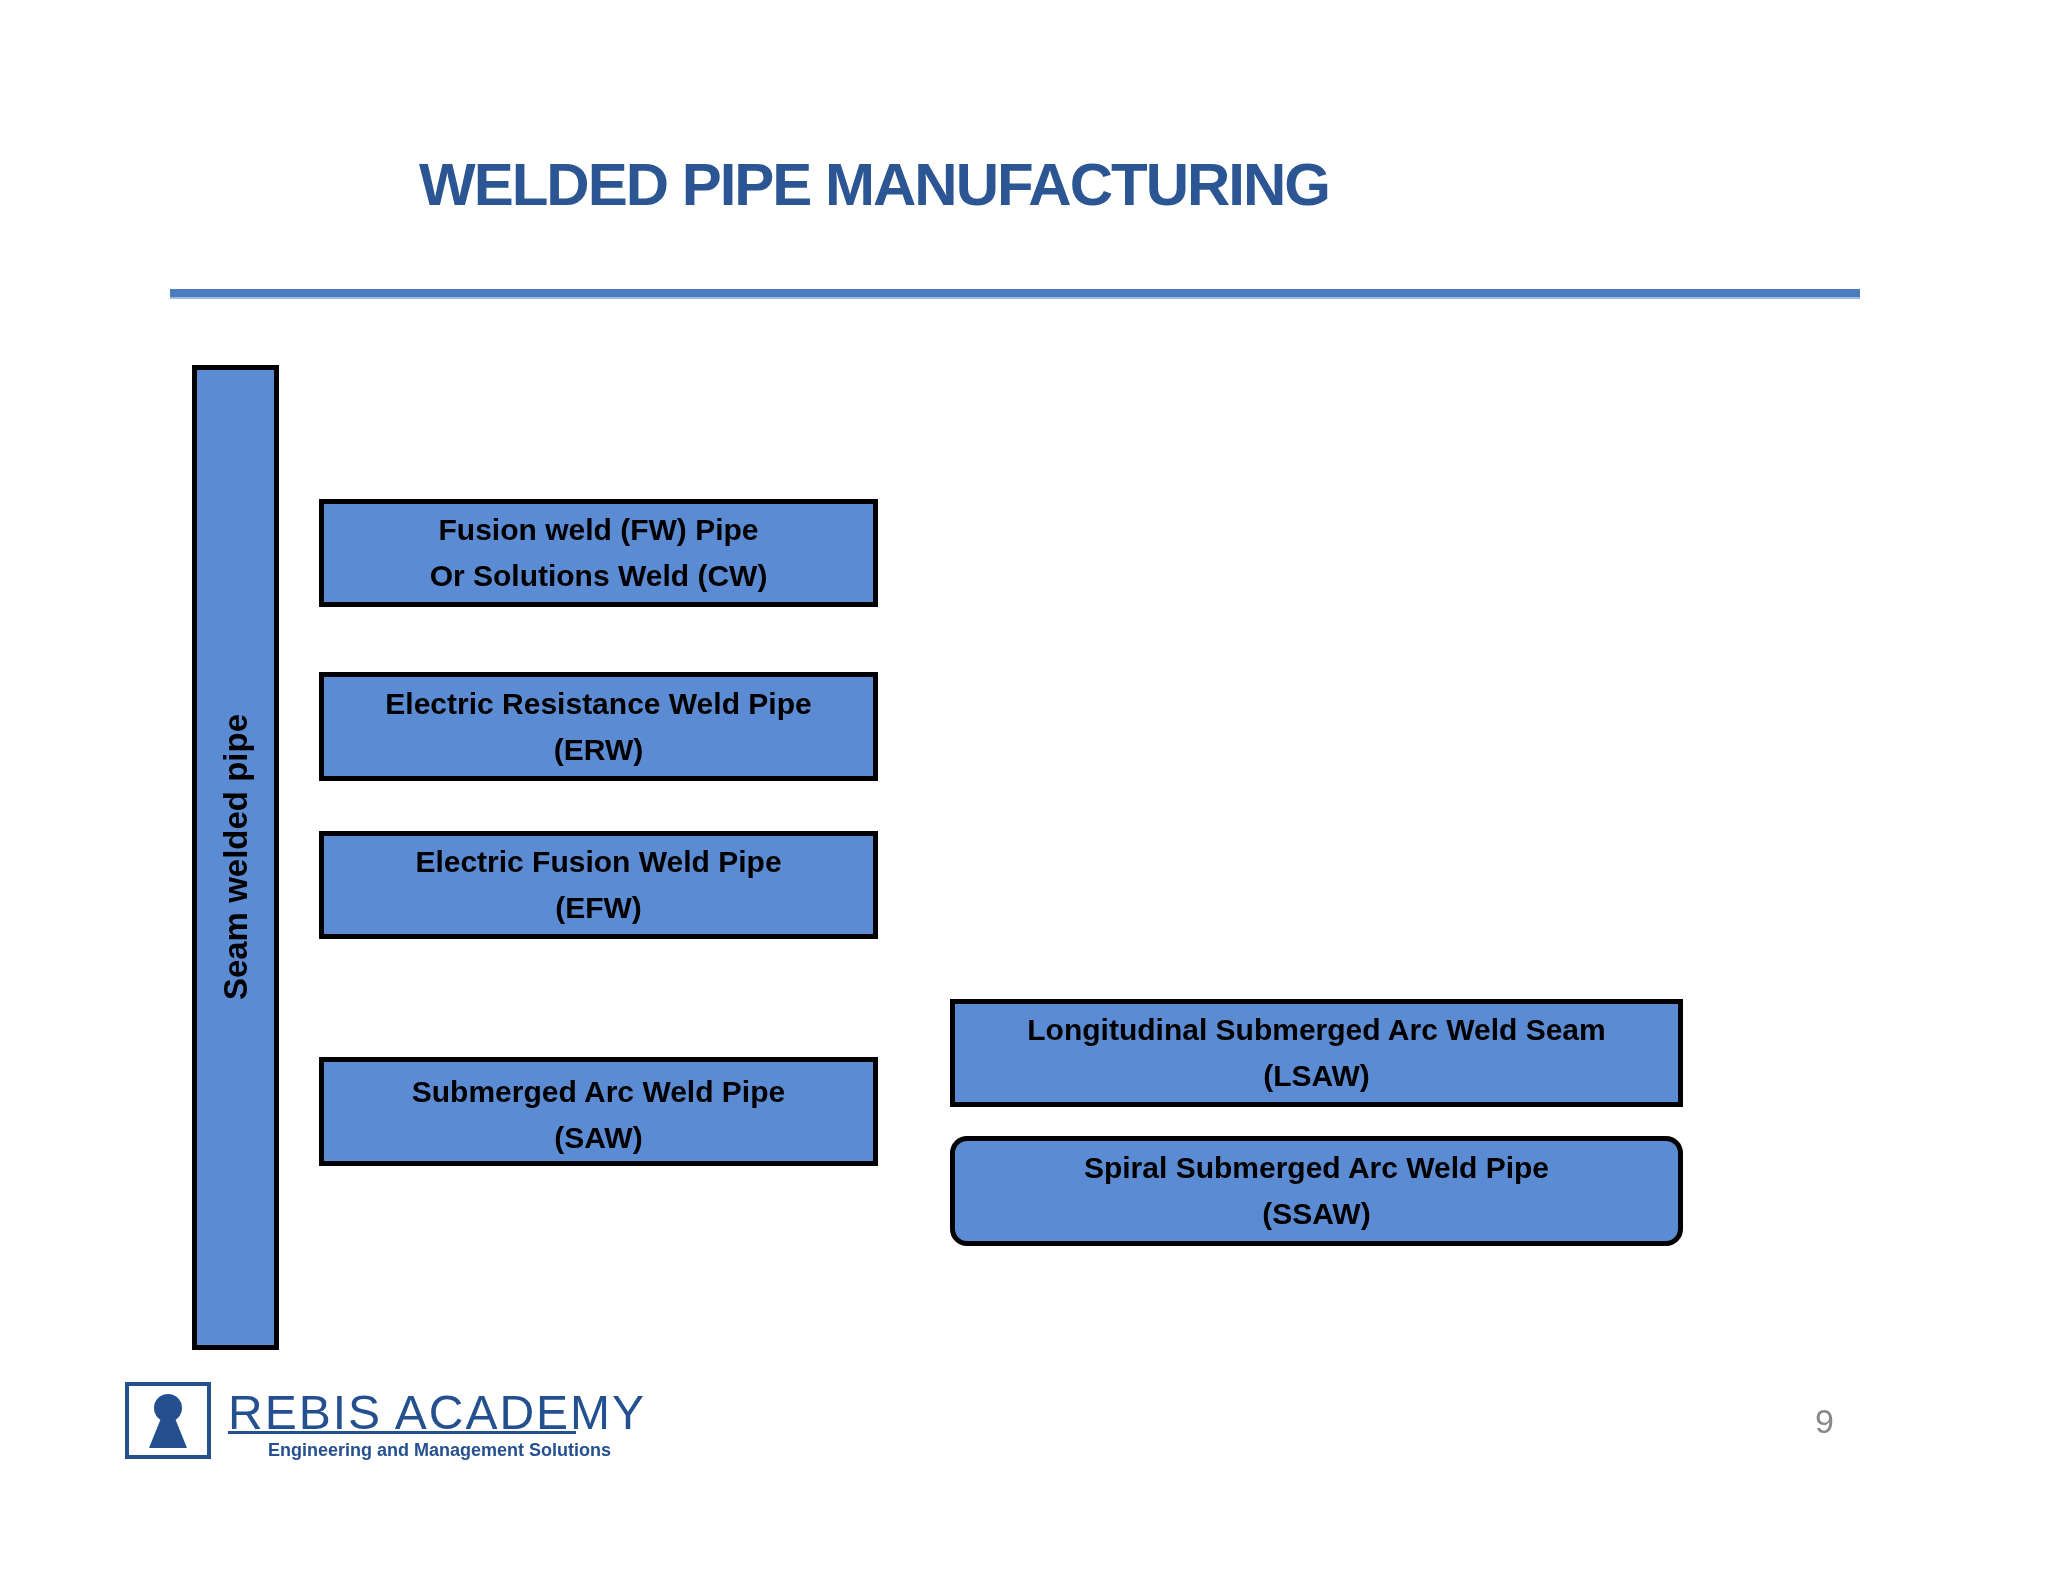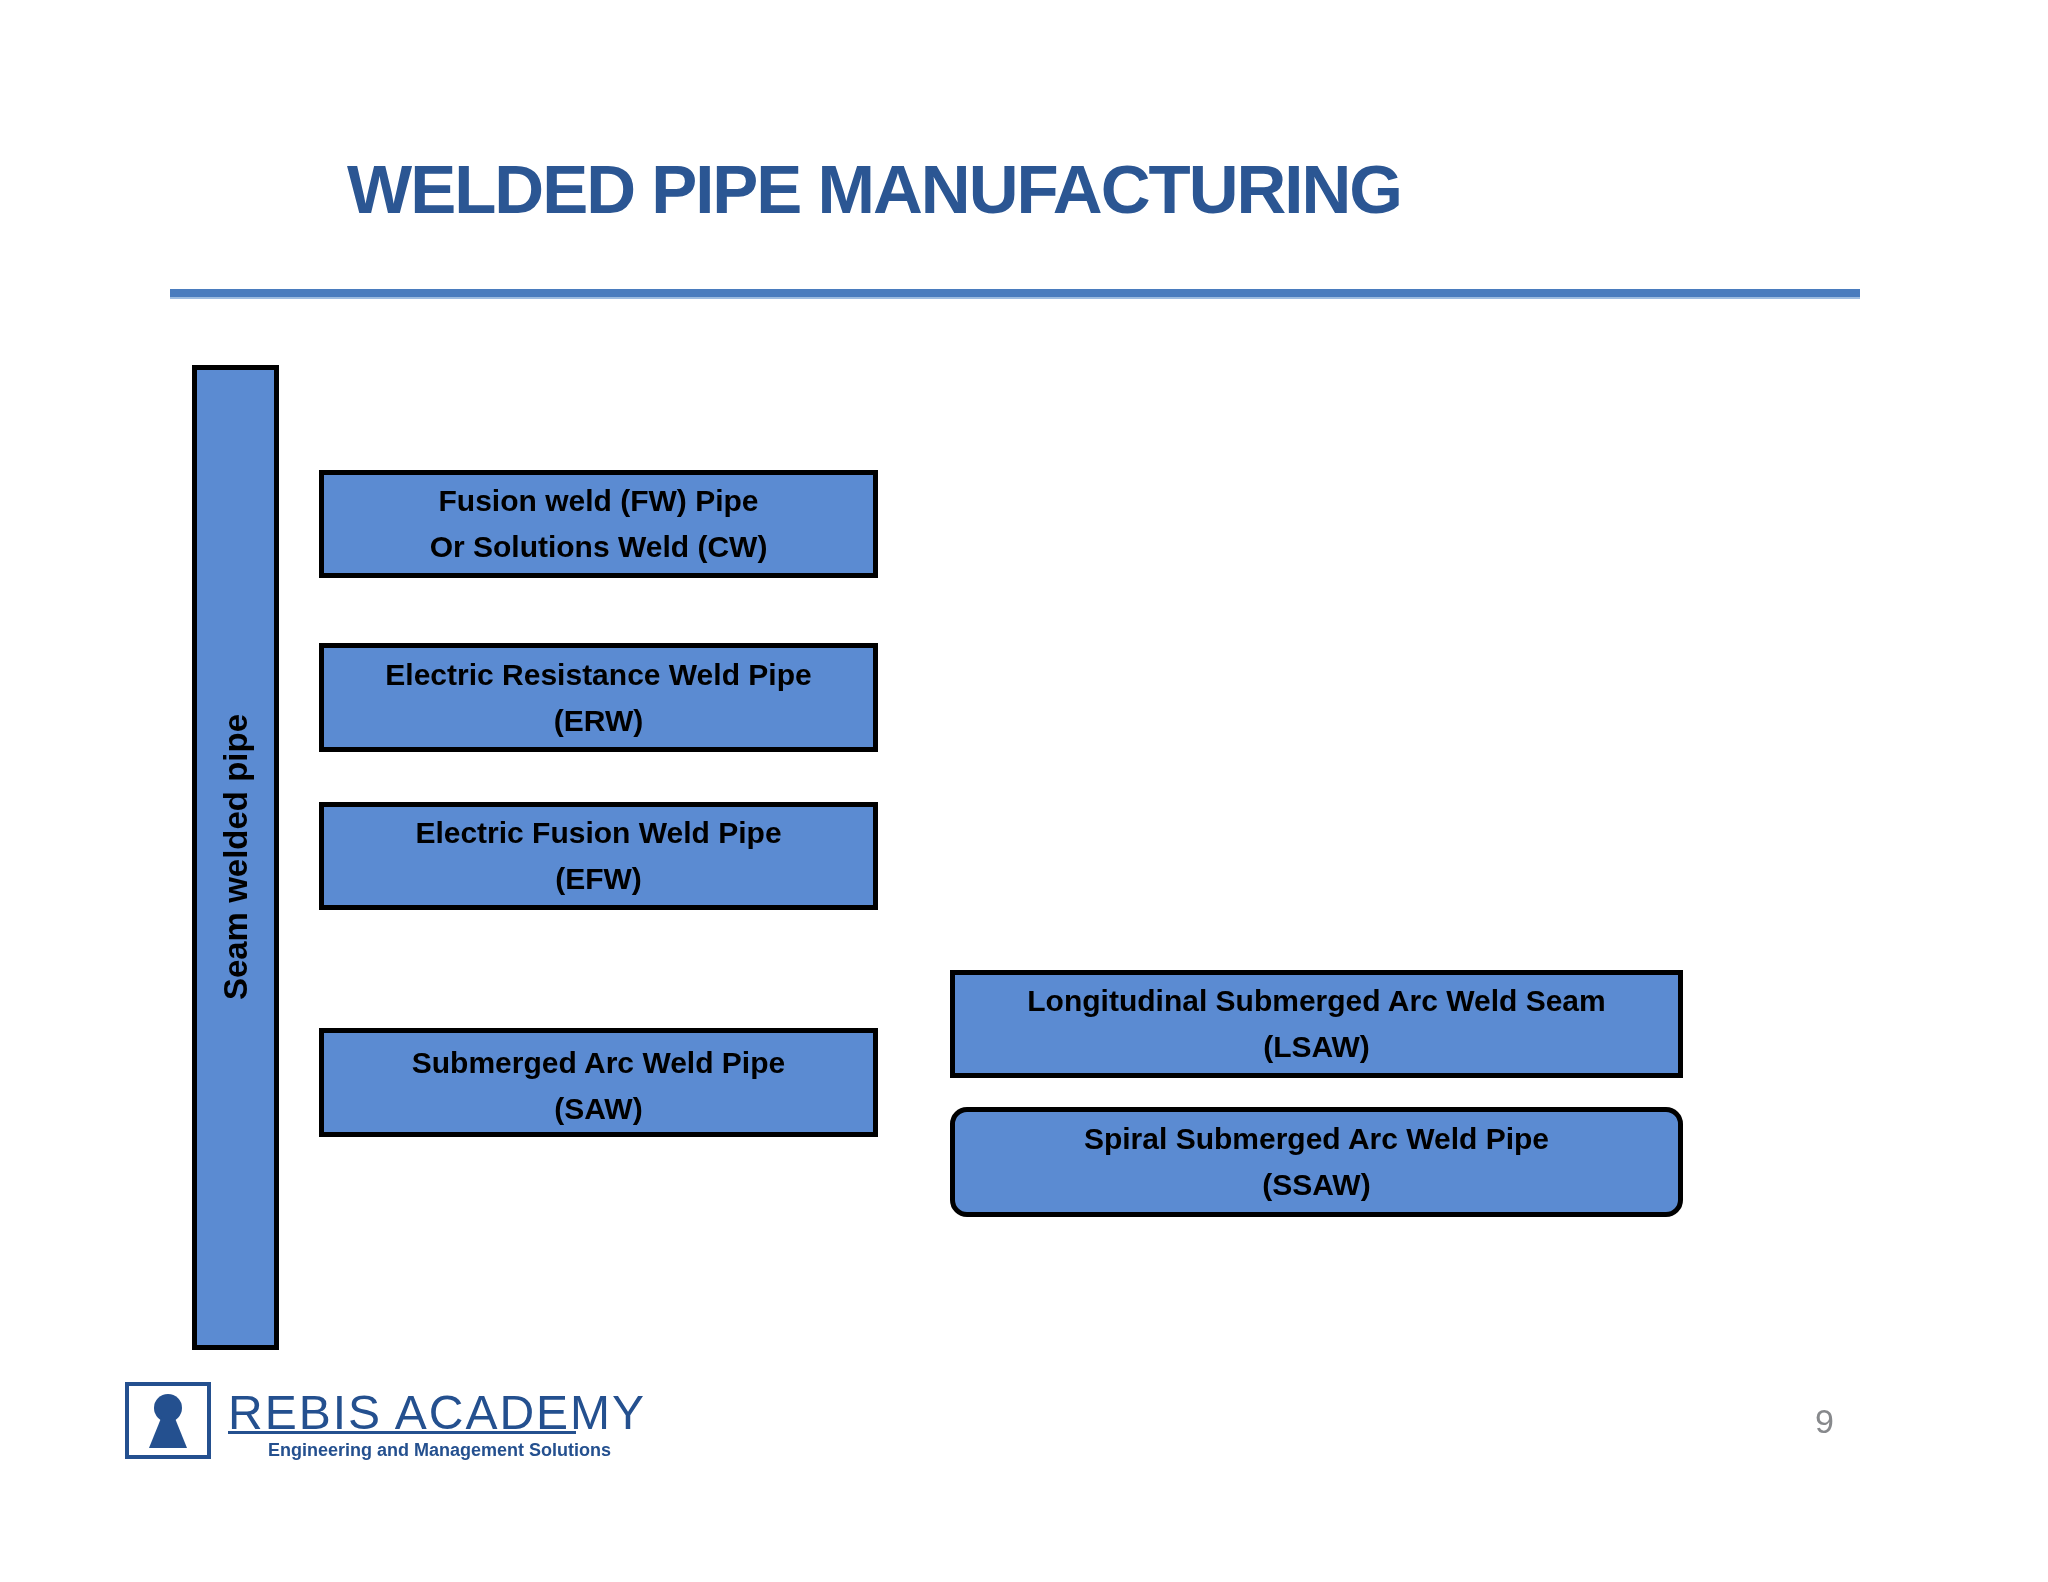--- a/index.html
+++ b/index.html
@@ -17,21 +17,21 @@
   }
 
   
   .title {
     position: absolute;
     left: 0;
     top: 150px;
     width: 1748px;
     margin: 0;
     text-align: center;
-    font-size: 69px;
+    font-size: 60px;
     font-weight: bold;
     letter-spacing: -2px;
     color: #2B5693;
   }
   .title-rule {
     position: absolute;
     left: 170px;
     top: 289px;
     width: 1690px;
     height: 8px;
@@ -70,20 +70,21 @@
     border: 5px solid #000000;
     display: flex;
     flex-direction: column;
     align-items: center;
     justify-content: center;
     text-align: center;
     font-size: 30px;
     font-weight: bold;
     color: #000000;
     line-height: 46px;
+    margin-top: 29px;
   }
   .box-fw   { left: 319px; top: 470px;  width: 559px; height: 108px; }
   .box-erw  { left: 319px; top: 643px;  width: 559px; height: 109px; }
   .box-efw  { left: 319px; top: 802px;  width: 559px; height: 108px; }
   .box-saw  { left: 319px; top: 1028px; width: 559px; height: 109px; justify-content: flex-end; }
   .box-lsaw { left: 950px; top: 970px;  width: 733px; height: 108px; }
   .box-ssaw { left: 950px; top: 1107px; width: 733px; height: 110px; border-radius: 17px; }
 
   
   .logo-mark {

